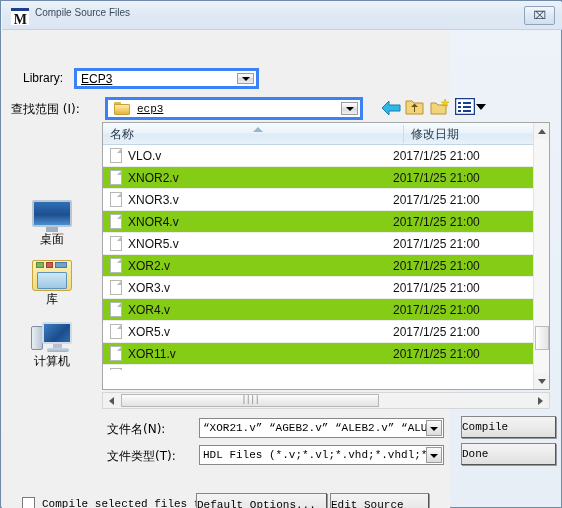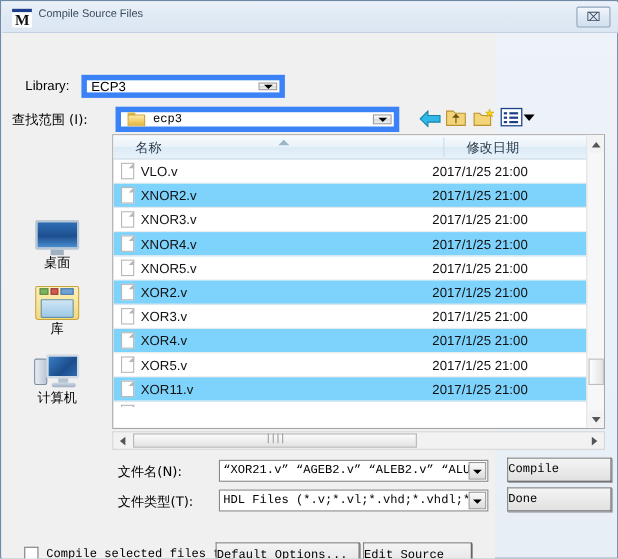--- a/index.html
+++ b/index.html
@@ -96,24 +96,25 @@
   }
   .lbl-cn {
     font-family: "DejaVu Sans", "Liberation Sans", sans-serif;
     font-size: 12px;
   }
 
   
   .combo {
     position: absolute;
     background: #ffffff;
-    border: 5px solid #3b82f6;
+    border: 3px solid #3b82f6;
     box-sizing: border-box;
     display: flex;
     align-items: center;
+    text-decoration: underline;
   }
   .combo .val {
     flex: 1 1 auto;
     padding-left: 4px;
     font-size: 12px;
     color: #000;
     white-space: nowrap;
     overflow: hidden;
   }
   .combo .arrow {
@@ -312,21 +313,20 @@
     border-bottom: 1px solid #c3d5e2;
     box-sizing: border-box;
   }
   .col-head .ch {
     position: absolute;
     top: 3px;
     font-family: Liberation Sans, sans-serif;
     font-size: 12px;
     color: #2a3b4c;
     white-space: nowrap;
-    margin-left: 13px;
   }
   #col-name { left: 7px; }
   #col-date { left: 308px; }
   .col-sep {
     position: absolute;
     top: 2px; height: 18px;
     width: 1px;
     background: #c9dcea;
   }
   #sep-1 { left: 300px; }
@@ -348,21 +348,21 @@
     overflow: hidden;
   }
   .frow {
     position: relative;
     height: 21px;
     display: flex;
     align-items: center;
     border-bottom: 1px solid #ececec;
     cursor: pointer;
   }
-  .frow.alt { background: #7dd3fc; }
+  .frow.alt { background: #84cc16; }
   .file-glyph {
     flex: 0 0 auto;
     width: 12px; height: 15px;
     margin-left: 7px;
     margin-right: 6px;
     background: #ffffff;
     border: 1px solid #b7b7b7;
     box-sizing: border-box;
     position: relative;
   }

